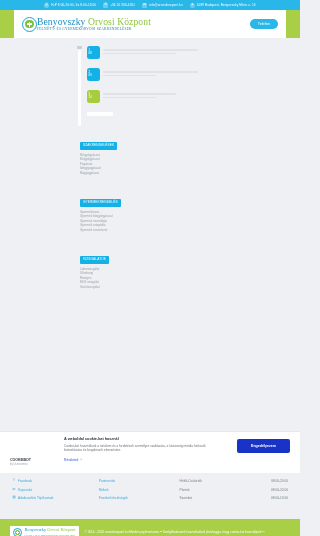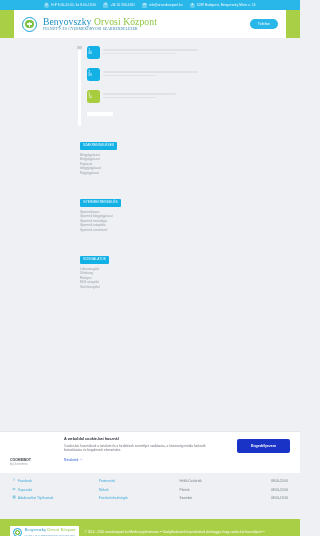--- a/index.html
+++ b/index.html
@@ -38,21 +38,21 @@
     height: 28px;
     background: #a8cf45;
   }
   .header-card {
     position: absolute;
     left: 14px; right: 14px; top: 0; bottom: 0;
     background: #ffffff;
     display: flex; align-items: center;
     padding: 0 8px;
   }
-  .brand { display: flex; align-items: center; gap: 6px; }
+  .brand { display: flex; align-items: center; gap: 0; }
   .brand-mark {
     width: 15px; height: 15px; border-radius: 50%;
     border: 1.4px solid #1aa3d8;
     display: flex; align-items: center; justify-content: center;
     flex: 0 0 auto;
     position: relative;
   }
   .brand-mark::before {
     content: "";
     position: absolute;

